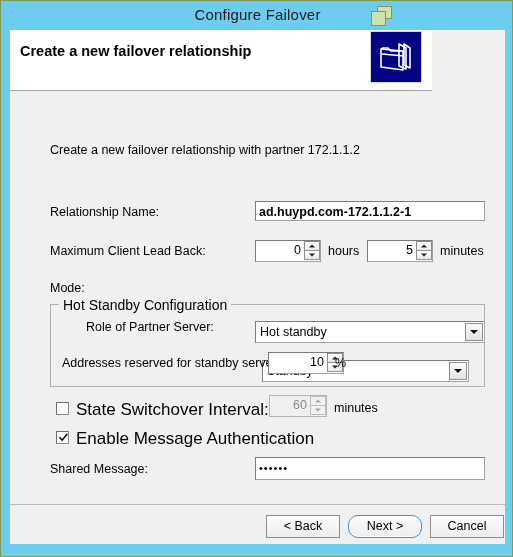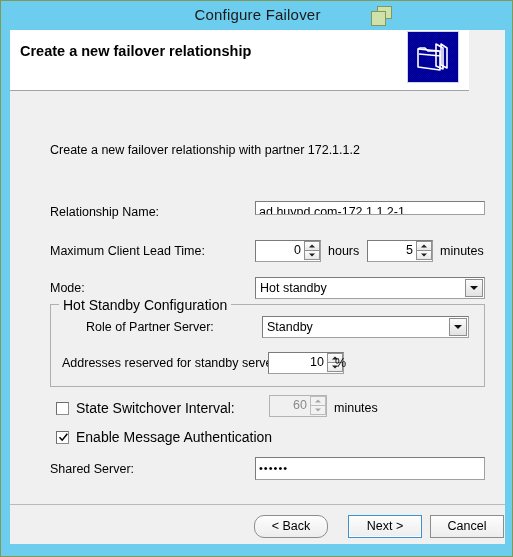--- a/index.html
+++ b/index.html
@@ -60,21 +60,21 @@
     width: 495px;
     height: 514px;
     background: #f0f0f0;
     overflow: hidden;
   }
 
   
   #header {
     position: absolute;
     left: 0; top: 0;
-    width: 459px;
+    width: 422px;
     height: 60px;
     background: #ffffff;
     border-bottom: 3px solid #a3a3a3;
   }
   #header-title {
     position: absolute;
     left: 10px; top: 13px;
     font-size: 14.5px;
     font-weight: bold;
     color: #000000;
@@ -184,20 +184,21 @@
 
   
   .combo {
     position: absolute;
     height: 22px;
     box-sizing: border-box;
     background: #ffffff;
     border: 1px solid #a0a0a0;
     border-top-color: #7b7b7b;
     border-left-color: #7b7b7b;
+    margin-top: 44px;
   }
   .combo .txt {
     position: absolute;
     left: 4px; top: 2px;
     font-size: 12.5px;
     line-height: 16px;
     color: #000;
   }
   .combo .btn {
     position: absolute;
@@ -244,21 +245,21 @@
     box-sizing: border-box;
     background: #ffffff;
     border: 1px solid #8c8c8c;
     border-top-color: #6e6e6e;
     border-left-color: #6e6e6e;
   }
   .cbbox svg { position: absolute; left: 1px; top: 0px; }
   .cblabel {
     position: absolute;
     left: 20px; top: -2px;
-    font-size: 14px;
+    font-size: 17px;
     color: #000;
     white-space: nowrap;
   }
 
   .pwd {
     letter-spacing: 1px;
     font-size: 11px;
   }
 
   
@@ -316,23 +317,23 @@
           </g>
         </svg>
       </div>
     </div>
 
     <div id="body">
 
       <div class="intro">Create a new failover relationship with partner 172.1.1.2</div>
 
       <div class="label" style="left:40px; top:114px;">Relationship Name:</div>
-      <div class="textbox" style="left:245px; top:110px; width:230px; height:14px;">ad.huypd.com-172.1.1.2-1</div>
-
-      <div class="label" style="left:40px; top:153px;">Maximum Client Lead Time:</div>
+      <div class="textbox" style="left:245px; top:110px; width:230px; height:20px;font-weight:bold;">ad.huypd.com-172.1.1.2-1</div>
+
+      <div class="label" style="left:40px; top:153px;">Maximum Client Lead Back:</div>
 
       <div class="spin" style="left:245px; top:149px; width:66px;">
         <div class="val">0</div>
         <div class="btns">
           <div class="up">
               <span class="arrow"></span>
             </div>
           <div class="dn">
               <span class="arrow"></span>
             </div>
@@ -406,25 +407,25 @@
 
       <div class="cbwrap" style="left:46px; top:340px;">
         <span class="cbbox">
           <svg width="11" height="11" viewBox="0 0 11 11">
             <path d="M1.5 5.2 L4.2 8.2 L9.3 1.8" fill="none" stroke="#000" stroke-width="1.5"></path>
           </svg>
         </span>
         <span class="cblabel">Enable Message Authentication</span>
       </div>
 
-      <div class="label" style="left:40px; top:371px;">Shared Server:</div>
+      <div class="label" style="left:40px; top:371px;">Shared Message:</div>
       <div class="textbox pwd" style="left:245px; top:366px; width:230px; height:23px;">••••••</div>
 
     </div>
 
     <div id="footer">
-      <div class="btn" style="left:244px;border-radius:10px;">&lt; Back</div>
-      <div class="btn focus" style="left:338px;">Next &gt;</div>
+      <div class="btn" style="left:256px;">&lt; Back</div>
+      <div class="btn focus" style="left:338px;border-radius:10px;">Next &gt;</div>
       <div class="btn" style="left:420px;">Cancel</div>
     </div>
 
   </div>
 </div>
 
 </body></html>

